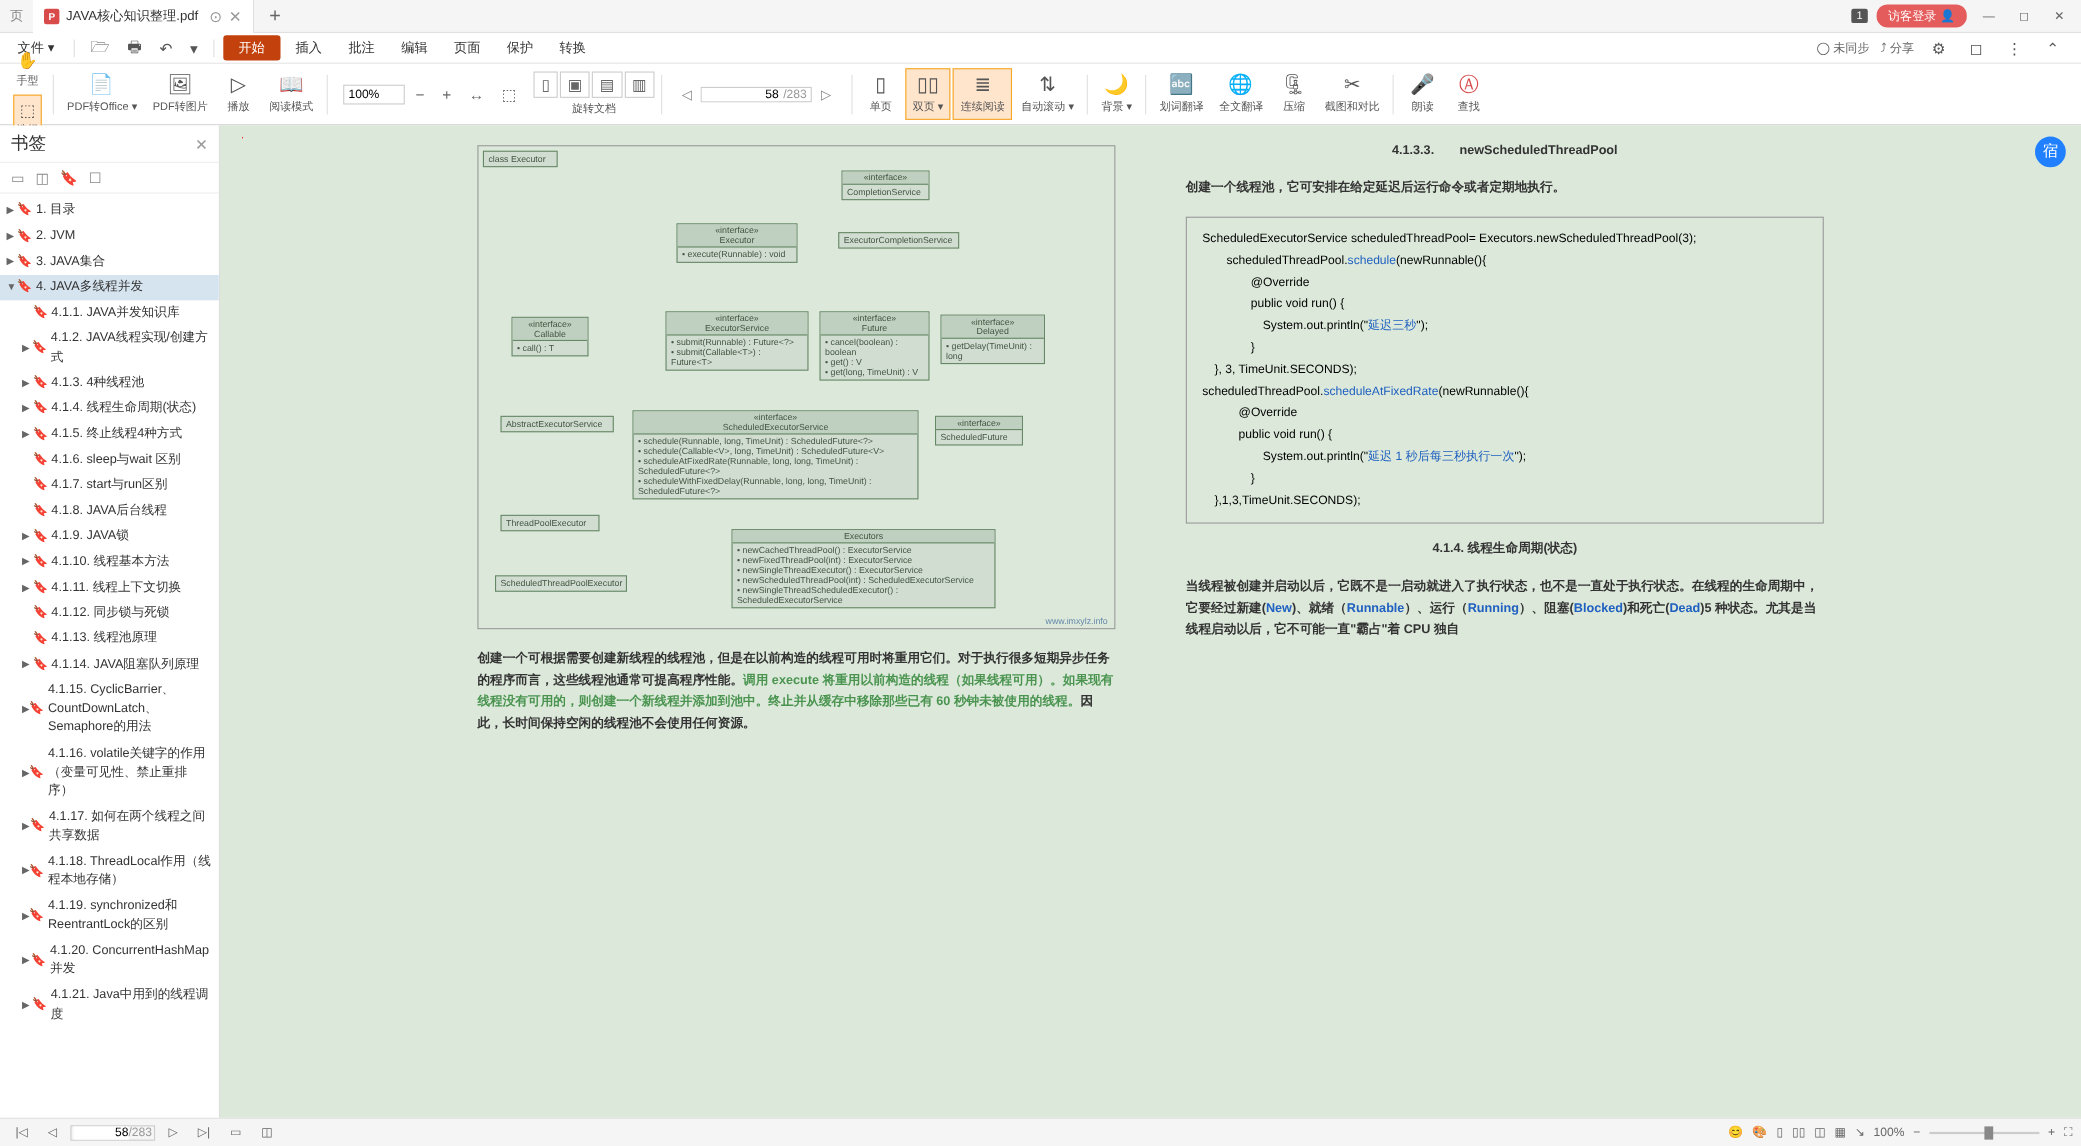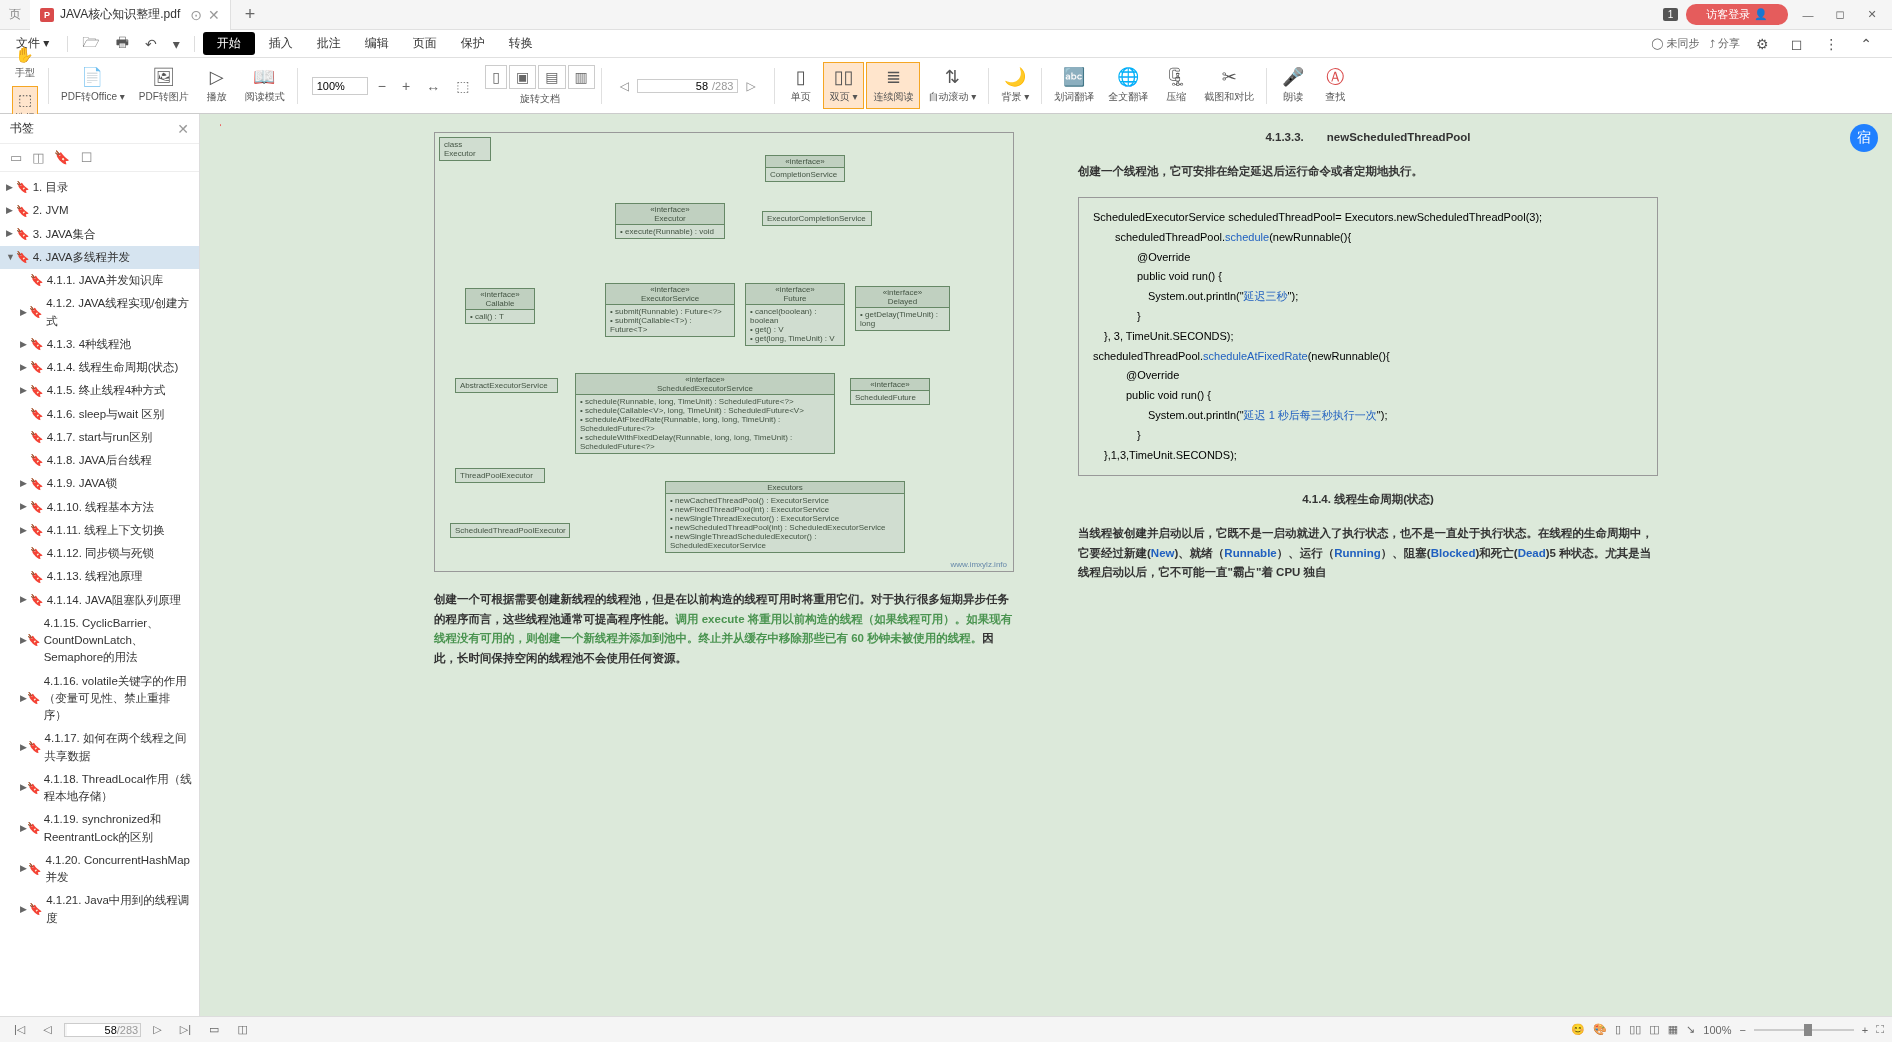--- a/index.html
+++ b/index.html
@@ -7,27 +7,27 @@
 
 .titlebar { height: 30px; background: #f5f5f5; display: flex; align-items: center; border-bottom: 1px solid #e0e0e0; }
 .tab { display: flex; align-items: center; padding: 0 10px; height: 30px; background: #fff; border-right: 1px solid #e0e0e0; gap: 6px; }
 .tab-icon { width: 14px; height: 14px; background: #d94b4b; border-radius: 2px; display: flex; align-items: center; justify-content: center; color: #fff; font-size: 9px; font-weight: bold; }
 .tab-title { color: #333; font-size: 12px; }
 .tab-mod { color: #999; font-size: 14px; margin-left: 4px; }
 .tab-close { color: #999; font-size: 14px; cursor: pointer; }
 .tab-add { padding: 0 14px; color: #666; font-size: 18px; cursor: pointer; }
 .titlebar-right { margin-left: auto; display: flex; align-items: center; gap: 8px; padding-right: 8px; }
 .title-badge { background: #555; color: #fff; padding: 1px 5px; border-radius: 2px; font-size: 10px; }
-.login-btn { background: #e55c5c; color: #fff; padding: 3px 20px; border-radius: 10px; font-size: 11px; display: flex; align-items: center; gap: 4px; }
+.login-btn { background: #e55c5c; color: #fff; padding: 3px 10px; border-radius: 10px; font-size: 11px; display: flex; align-items: center; gap: 4px; }
 .win-btn { width: 24px; text-align: center; color: #666; cursor: pointer; font-size: 11px; }
 
 .menubar { height: 28px; display: flex; align-items: center; padding: 0 6px; border-bottom: 1px solid #e0e0e0; gap: 4px; }
 .menu-icon-btn { padding: 3px 6px; color: #555; cursor: pointer; font-size: 14px; }
 .menu-divider { width: 1px; height: 16px; background: #ddd; margin: 0 4px; }
-.menu-start { background: #000000; color: #fff; padding: 3px 14px; border-radius: 3px; font-size: 12px; }
+.menu-start { background: #c2410c; color: #fff; padding: 3px 14px; border-radius: 3px; font-size: 12px; }
 .menu-item { padding: 3px 10px; color: #333; font-size: 12px; cursor: pointer; }
 .menubar-right { margin-left: auto; display: flex; align-items: center; gap: 10px; padding-right: 8px; }
 .sync-item { color: #666; font-size: 11px; display: flex; align-items: center; gap: 3px; }
 
 .toolbar { height: 56px; display: flex; align-items: center; padding: 0 8px; background: #fff; border-bottom: 1px solid #ccc; gap: 2px; }
 .tool-group { display: flex; align-items: center; gap: 4px; padding: 0 8px; }
 .tool-btn { display: flex; flex-direction: column; align-items: center; justify-content: center; padding: 4px 6px; cursor: pointer; min-width: 40px; }
 .tool-btn-icon { font-size: 18px; color: #555; line-height: 1.2; }
 .tool-btn-label { font-size: 10px; color: #555; margin-top: 1px; white-space: nowrap; }
 .tool-divider { width: 1px; height: 36px; background: #e0e0e0; margin: 0 4px; }
@@ -37,21 +37,21 @@
 .view-toggle-btn { padding: 3px 6px; border: 1px solid #ccc; font-size: 14px; color: #666; cursor: pointer; }
 
 .side-tool { display: flex; flex-direction: column; align-items: center; padding: 4px 2px; gap: 2px; font-size: 10px; color: #555; cursor: pointer; }
 .side-tool-icon { font-size: 15px; }
 .side-tool.active { background: #ffe5cc; border: 1px solid #f5a623; }
 
 .main-area { display: flex; height: calc(100vh - 30px - 28px - 56px - 26px); }
 
 .bookmark-panel { width: 200px; background: #fff; border-right: 1px solid #ddd; display: flex; flex-direction: column; }
 .bm-header { display: flex; align-items: center; padding: 6px 10px; border-bottom: 1px solid #eee; }
-.bm-title { font-size: 12px; color: #333; flex: 1; }
+.bm-title { font-size: 16px; color: #333; flex: 1; }
 .bm-close { color: #999; cursor: pointer; font-size: 14px; }
 .bm-toolbar { display: flex; gap: 10px; padding: 6px 10px; border-bottom: 1px solid #eee; color: #888; font-size: 13px; }
 .bm-tree { flex: 1; overflow-y: auto; padding: 4px 0; }
 .bm-item { display: flex; align-items: center; padding: 3px 6px; font-size: 11.5px; color: #333; cursor: pointer; line-height: 1.5; }
 .bm-item.selected { background: #d6e4f0; }
 .bm-arrow { width: 10px; color: #666; font-size: 9px; }
 .bm-icon { margin-right: 3px; color: #888; font-size: 11px; }
 .bm-item.l0 { padding-left: 6px; }
 .bm-item.l1 { padding-left: 20px; }
 
@@ -377,21 +377,21 @@
         </div>
       </div>
   </div>
 
   <div class="content-area">
     <div class="float-badge">宿</div>
     <div class="pages-wrap">
 
       <div class="page">
         <div class="diagram-area">
-          <div class="diagram-box" style="top:4px;left:4px;width:52px">class Executor</div>
+          <div class="diagram-box" style="top:4px;left:4px;width:68px">class Executor</div>
           <div class="diagram-box" style="top:22px;left:330px;width:80px"><div class="hdr">«interface»</div>CompletionService</div>
           <div class="diagram-box" style="top:70px;left:180px;width:110px"><div class="hdr">«interface»<br>Executor</div>• execute(Runnable) : void</div>
           <div class="diagram-box" style="top:78px;left:327px;width:110px">ExecutorCompletionService</div>
           <div class="diagram-box" style="top:155px;left:30px;width:70px"><div class="hdr">«interface»<br>Callable</div>• call() : T</div>
           <div class="diagram-box" style="top:150px;left:170px;width:130px"><div class="hdr">«interface»<br>ExecutorService</div>• submit(Runnable) : Future&lt;?&gt;<br>• submit(Callable&lt;T&gt;) : Future&lt;T&gt;</div>
           <div class="diagram-box" style="top:150px;left:310px;width:100px"><div class="hdr">«interface»<br>Future</div>• cancel(boolean) : boolean<br>• get() : V<br>• get(long, TimeUnit) : V</div>
           <div class="diagram-box" style="top:153px;left:420px;width:95px"><div class="hdr">«interface»<br>Delayed</div>• getDelay(TimeUnit) : long</div>
           <div class="diagram-box" style="top:245px;left:20px;width:103px">AbstractExecutorService</div>
           <div class="diagram-box" style="top:240px;left:140px;width:260px"><div class="hdr">«interface»<br>ScheduledExecutorService</div>• schedule(Runnable, long, TimeUnit) : ScheduledFuture&lt;?&gt;<br>• schedule(Callable&lt;V&gt;, long, TimeUnit) : ScheduledFuture&lt;V&gt;<br>• scheduleAtFixedRate(Runnable, long, long, TimeUnit) : ScheduledFuture&lt;?&gt;<br>• scheduleWithFixedDelay(Runnable, long, long, TimeUnit) : ScheduledFuture&lt;?&gt;</div>
           <div class="diagram-box" style="top:245px;left:415px;width:80px"><div class="hdr">«interface»</div>ScheduledFuture</div>

